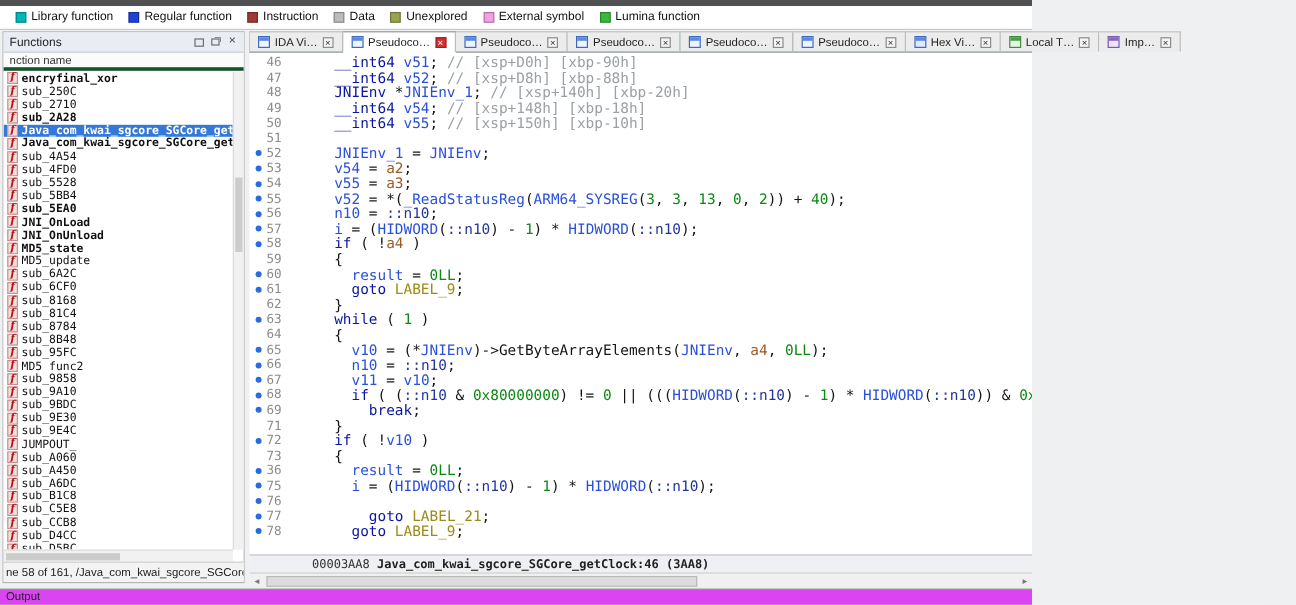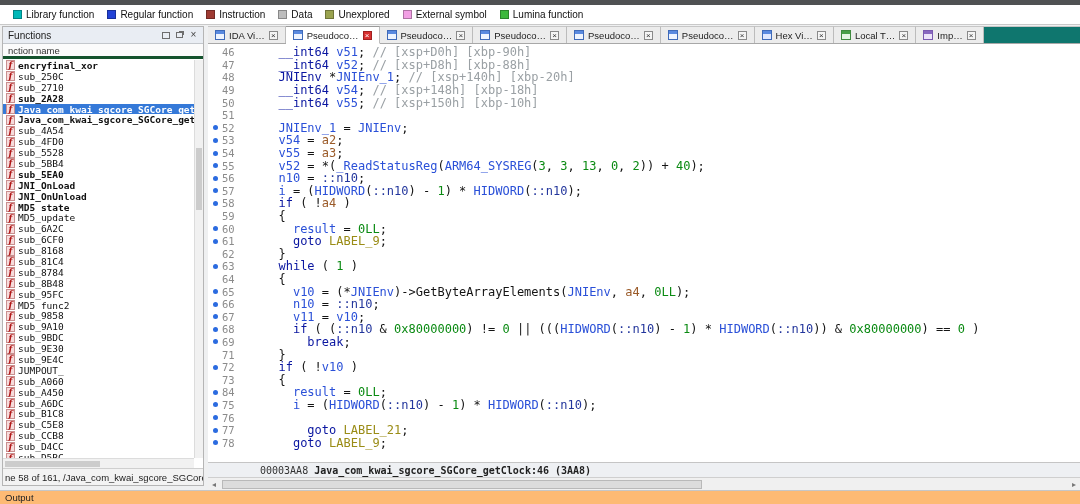--- a/index.html
+++ b/index.html
@@ -1,17 +1,17 @@
 <!DOCTYPE html>
 <html><head>
 <meta charset="utf-8">
 <style>
   *{box-sizing:border-box;margin:0;padding:0}
   html,body{width:1080px;height:504px;overflow:hidden;background:#eff0f1;font-family:"Liberation Sans",sans-serif;}
-  .app{position:absolute;top:0;left:0;width:1080px;height:504px;padding-left:46px;}
+  .app{position:absolute;top:0;left:0;width:860px;height:504px;padding-left:46px;}
 
   .top-strip{position:absolute;left:0;top:0;width:100%;height:5px;background:#4f5153;}
 
   .legend-bar{position:absolute;left:0;top:5px;width:100%;height:20px;background:#ffffff;
     border-bottom:1px solid #c9c9c9;display:flex;align-items:center;padding-left:13px;gap:13px;
     font-size:10px;color:#111;}
   .legend-item{display:flex;align-items:center;gap:4px;white-space:nowrap;}
   .legend-swatch{width:9px;height:9px;display:inline-block;border:1px solid rgba(0,0,0,.28);}
 
   
@@ -71,21 +71,21 @@
 
   .code-status{position:absolute;left:0;right:0;bottom:13px;height:15px;background:#eef0f3;border-top:1px solid #c5c5c5;
     font:10px "DejaVu Sans Mono",monospace;color:#333;display:flex;align-items:center;padding-left:52px;gap:6px;
     white-space:nowrap;overflow:hidden;}
   .code-status .loc{font-weight:bold;color:#1f1f1f;}
   .code-hscroll{position:absolute;left:0;right:0;bottom:0;height:13px;background:#f0f0f0;border-top:1px solid #cfcfcf;}
   .hs-arrow{position:absolute;top:2px;width:12px;height:9px;color:#777;font-size:8px;text-align:center;line-height:9px;}
   .hs-left{left:0}.hs-right{right:0}
   .code-hthumb{position:absolute;left:14px;top:2px;height:9px;width:55%;background:#dcdcdc;border:1px solid #b9b9b9;}
 
-  .bottom-bar{position:absolute;left:0;bottom:0;width:100%;height:14px;background:#fdba74;border-top:1px solid #c6c6c6;
+  .bottom-bar{position:absolute;left:0;bottom:0;width:100%;height:14px;background:#d946ef;border-top:1px solid #c6c6c6;
     font-size:9.5px;color:#222;display:flex;align-items:center;padding-left:5px;}
 </style>
 </head>
 <body>
 
 <div class="app">
   <div class="top-strip"></div>
 
   <div class="legend-bar">
       <div class="legend-item">
@@ -479,21 +479,21 @@
             <span class="lnum">72</span>
             <span class="ltext"><span class="c-d">  </span><span class="c-k">if</span><span class="c-d"> ( !</span><span class="c-v">v10</span><span class="c-d"> )</span></span>
           </div>
           <div class="code-line">
             <span class="dot"></span>
             <span class="lnum">73</span>
             <span class="ltext"><span class="c-d">  {</span></span>
           </div>
           <div class="code-line">
             <span class="dot on"></span>
-            <span class="lnum">84</span>
+            <span class="lnum">36</span>
             <span class="ltext"><span class="c-d">    </span><span class="c-v">result</span><span class="c-d"> = </span><span class="c-n">0LL</span><span class="c-d">;</span></span>
           </div>
           <div class="code-line">
             <span class="dot on"></span>
             <span class="lnum">75</span>
             <span class="ltext"><span class="c-d">    </span><span class="c-v">i</span><span class="c-d"> = (</span><span class="c-v">HIDWORD</span><span class="c-d">(</span><span class="c-g">::n10</span><span class="c-d">) - </span><span class="c-n">1</span><span class="c-d">) * </span><span class="c-v">HIDWORD</span><span class="c-d">(</span><span class="c-g">::n10</span><span class="c-d">);</span></span>
           </div>
           <div class="code-line">
             <span class="dot on"></span>
             <span class="lnum">76</span>

